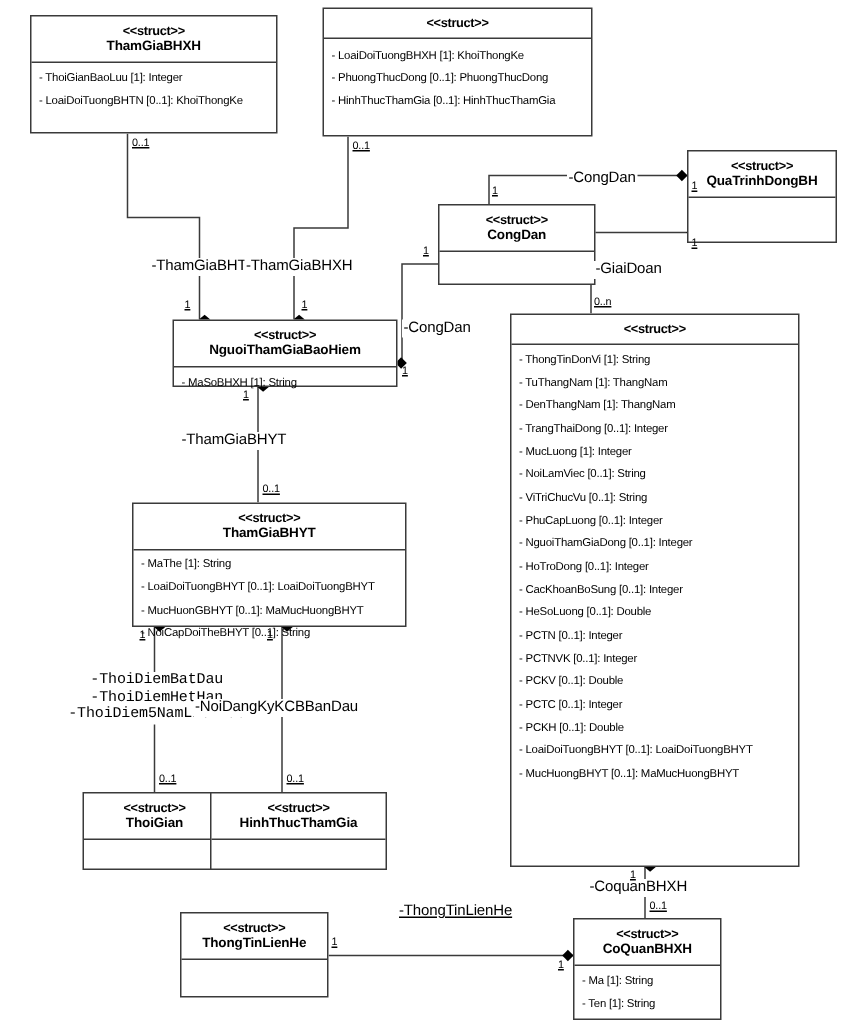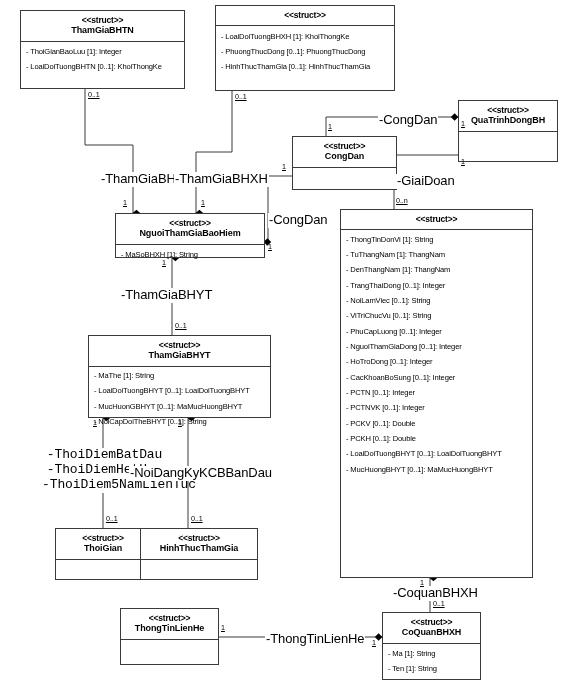--- a/index.html
+++ b/index.html
@@ -63,21 +63,21 @@
   }
   .uml-attr {
     font-size: 7.6px;
     line-height: 1.1;
     padding: 3.5px 1px 3.5px 1px;
     white-space: nowrap;
     letter-spacing: -0.15px;
   }
   .edge-label {
     position: absolute;
-    font-size: 13px;
+    font-size: 10px;
     line-height: 1.15;
     white-space: nowrap;
     background: #ffffff;
     padding: 0 1px;
     z-index: 3;
     letter-spacing: -0.1px;
   }
   .mult-label {
     position: absolute;
     font-size: 7.2px;
@@ -130,21 +130,21 @@
 
       <path d="M 430,578 L 430,612" marker-start="url(#diamond-down)"></path>
 
       <path d="M 219,637 L 382,637" marker-end="url(#diamond-right)"></path>
     </g>
   </svg>
 
   <div class="uml-class" style="left:20px; top:10px; width:165px; height:79px;">
     <div class="uml-header">
       <span class="uml-stereotype">&lt;&lt;struct&gt;&gt;</span>
-      <span class="uml-name">ThamGiaBHTN</span>
+      <span class="uml-name">ThamGiaBHXH</span>
     </div>
     <div class="uml-attrs">
       <div class="uml-attr">- ThoiGianBaoLuu [1]: Integer</div>
       <div class="uml-attr">- LoaiDoiTuongBHTN [0..1]: KhoiThongKe</div>
     </div>
   </div>
 
   <div class="uml-class" style="left:215px; top:5px; width:180px; height:86px;">
     <div class="uml-header">
       <span class="uml-stereotype">&lt;&lt;struct&gt;&gt;</span>
@@ -184,29 +184,32 @@
 
   <div class="uml-class" style="left:340px; top:209px; width:193px; height:369px;">
     <div class="uml-header">
       <span class="uml-stereotype">&lt;&lt;struct&gt;&gt;</span>
     </div>
     <div class="uml-attrs" style="padding-top:2px;">
       <div class="uml-attr">- ThongTinDonVi [1]: String</div>
       <div class="uml-attr">- TuThangNam [1]: ThangNam</div>
       <div class="uml-attr">- DenThangNam [1]: ThangNam</div>
       <div class="uml-attr">- TrangThaiDong [0..1]: Integer</div>
+      <div class="uml-attr">- MucLuong [1]: Integer</div>
       <div class="uml-attr">- NoiLamViec [0..1]: String</div>
       <div class="uml-attr">- ViTriChucVu [0..1]: String</div>
       <div class="uml-attr">- PhuCapLuong [0..1]: Integer</div>
       <div class="uml-attr">- NguoiThamGiaDong [0..1]: Integer</div>
       <div class="uml-attr">- HoTroDong [0..1]: Integer</div>
       <div class="uml-attr">- CacKhoanBoSung [0..1]: Integer</div>
+      <div class="uml-attr">- HeSoLuong [0..1]: Double</div>
       <div class="uml-attr">- PCTN [0..1]: Integer</div>
       <div class="uml-attr">- PCTNVK [0..1]: Integer</div>
       <div class="uml-attr">- PCKV [0..1]: Double</div>
+      <div class="uml-attr">- PCTC [0..1]: Integer</div>
       <div class="uml-attr">- PCKH [0..1]: Double</div>
       <div class="uml-attr">- LoaiDoiTuongBHYT [0..1]: LoaiDoiTuongBHYT</div>
       <div class="uml-attr">- MucHuongBHYT [0..1]: MaMucHuongBHYT</div>
     </div>
   </div>
 
   <div class="uml-class" style="left:88px; top:335px; width:183px; height:83px;">
     <div class="uml-header">
       <span class="uml-stereotype">&lt;&lt;struct&gt;&gt;</span>
       <span class="uml-name">ThamGiaBHYT</span>
@@ -249,41 +252,41 @@
       <span class="uml-name">CoQuanBHXH</span>
     </div>
     <div class="uml-attrs">
       <div class="uml-attr">- Ma [1]: String</div>
       <div class="uml-attr">- Ten [1]: String</div>
     </div>
   </div>
 
   <div class="edge-label" style="left:100px; top:172px;">-ThamGiaBHTN</div>
 
-  <div class="edge-label" style="left:174px; top:172px;text-align:right;">-ThamGiaBHXH</div>
+  <div class="edge-label" style="left:163px; top:172px;text-align:right;">-ThamGiaBHXH</div>
 
   <div class="edge-label" style="left:378px; top:113px;">-CongDan</div>
 
   <div class="edge-label" style="left:396px; top:174px;">-GiaiDoan</div>
 
   <div class="edge-label" style="left:268px; top:213px;">-CongDan</div>
 
   <div class="edge-label" style="left:120px; top:288px;">-ThamGiaBHYT</div>
 
   <div class="edge-label multi-line" style="left:42px; top:448px; text-align:center; width:125px; padding:0;">
     <div>-ThoiDiemBatDau</div>
     <div>-ThoiDiemHetHan</div>
     <div>-ThoiDiem5NamLienTuc</div>
   </div>
 
   <div class="edge-label" style="left:129px; top:466px;">-NoiDangKyKCBBanDau</div>
 
   <div class="edge-label" style="left:392px; top:586px;">-CoquanBHXH</div>
 
-  <div class="edge-label" style="left:265px; top:632px;">-ThongTinLienHe</div>
+  <div class="edge-label" style="left:265px; top:602px;text-decoration:underline;">-ThongTinLienHe</div>
 
   <div class="mult-label" style="left:88px; top:91px;">0..1</div>
   <div class="mult-label" style="left:123px; top:199px;">1</div>
 
   <div class="mult-label" style="left:235px; top:93px;">0..1</div>
   <div class="mult-label" style="left:201px; top:199px;">1</div>
 
   <div class="mult-label" style="left:328px; top:123px;">1</div>
   <div class="mult-label" style="left:461px; top:120px;">1</div>
 

